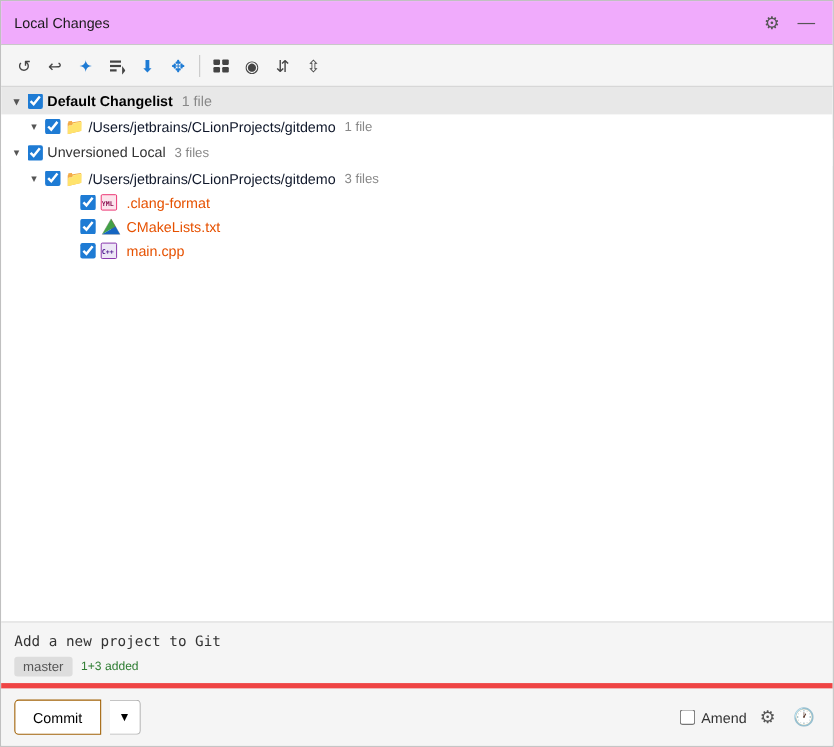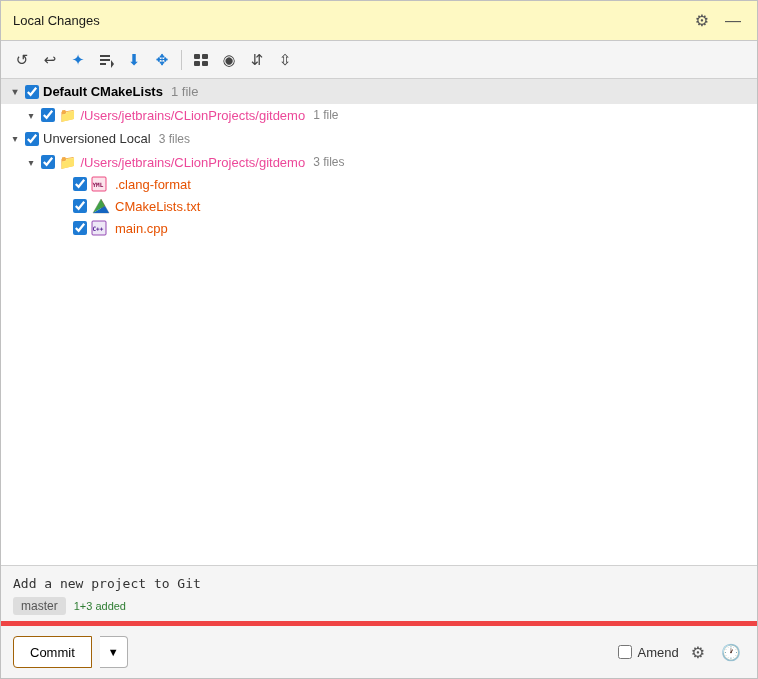--- a/index.html
+++ b/index.html
@@ -9,21 +9,21 @@
       background: #f2f2f2;
       width: 758px;
       height: 679px;
       display: flex;
       flex-direction: column;
       border: 1px solid #c0c0c0;
     }
 
     
     .title-bar {
-      background: #fef9c3;
+      background: #f0abfc;
       border-bottom: 1px solid #c8c8c8;
       display: flex;
       align-items: center;
       justify-content: space-between;
       padding: 0 12px;
       height: 40px;
       flex-shrink: 0;
     }
     .title-bar-title {
       font-size: 13px;
@@ -148,21 +148,21 @@
     }
 
     .file-name {
       font-size: 13px;
     }
     .file-name.green { color: #2e7d32; }
     .file-name.orange { color: #e65100; text-align: right; }
 
     .path-text {
       font-size: 13px;
-      color: #ec4899;
+      color: #0f172a;
       text-align: right;
     }
     .count-small {
       color: #888;
       margin-left: 4px;
       font-size: 12px;
     }
 
     
     .unversioned-header {
@@ -313,21 +313,21 @@
   <button class="tb-btn" title="View Options">◉</button>
   <button class="tb-btn" title="Expand All">⇵</button>
   <button class="tb-btn" title="Collapse All">⇳</button>
 </div>
 
 <div class="file-tree">
 
   <div class="group-header">
     <span class="chevron">▾</span>
     <input type="checkbox" class="cb" checked="" style="">
-    <span><strong>Default CMakeLists</strong></span>
+    <span><strong>Default Changelist</strong></span>
     <span class="count-badge">1 file</span>
   </div>
 
   <div class="tree-row indent1">
     <span class="chevron">▾</span>
     <input type="checkbox" class="cb" checked="" style="">
     <span class="folder-icon">📁</span>
     <span class="path-text">/Users/jetbrains/CLionProjects/gitdemo</span>
     <span class="count-small">1 file</span>
   </div>

